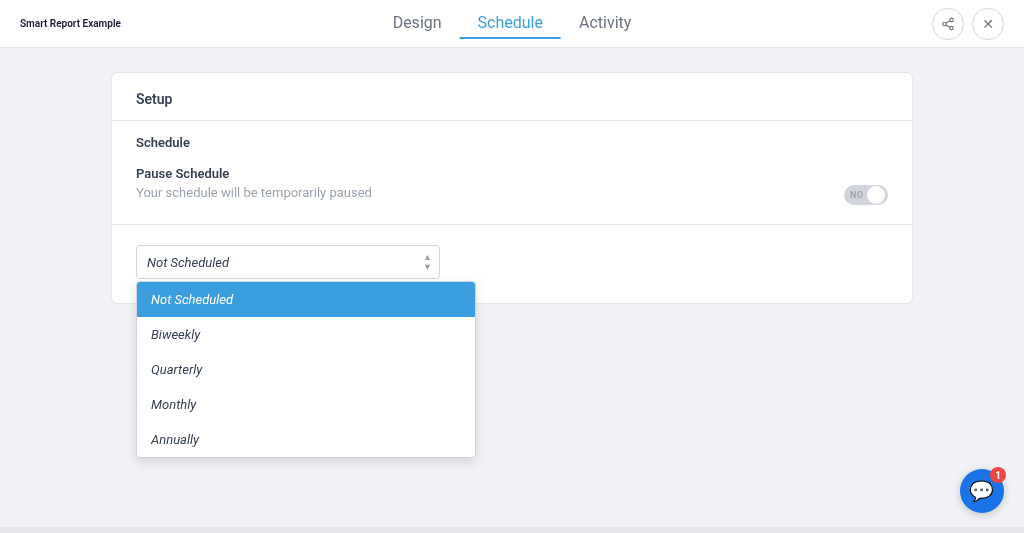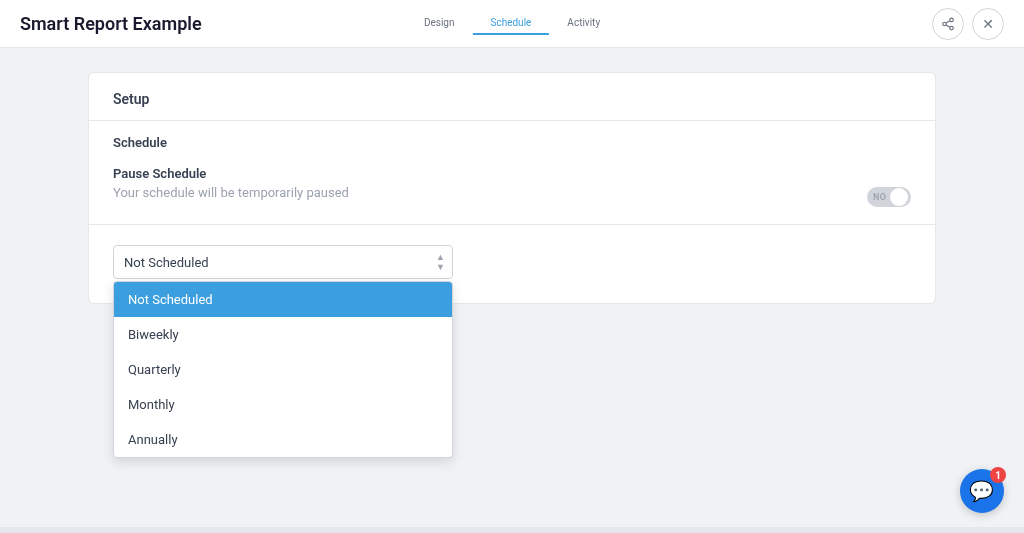--- a/index.html
+++ b/index.html
@@ -18,33 +18,33 @@
       height: 48px;
       display: flex;
       align-items: center;
       justify-content: space-between;
       padding: 0 20px;
       border-bottom: 1px solid #e5e7eb;
       position: relative;
       z-index: 10;
     }
     .header-title {
-      font-size: 18px;
+      font-size: 10px;
       font-weight: 600;
       color: #1a1a2e;
     }
     .header-tabs {
       display: flex;
       gap: 0;
       position: absolute;
       left: 50%;
       transform: translateX(-50%);
     }
     .header-tab {
-      font-size: 10px;
+      font-size: 16px;
       color: #6b7280;
       padding: 5px 18px;
       cursor: pointer;
       border-bottom: 2px solid transparent;
       text-decoration: none;
     }
     .header-tab.active {
       color: #3b9ede;
       border-bottom: 2px solid #3b9ede;
     }
@@ -62,21 +62,21 @@
       display: flex;
       align-items: center;
       justify-content: center;
       cursor: pointer;
       color: #6b7280;
       font-size: 14px;
     }
 
     
     .main-content {
-      padding: 24px 88px;
+      padding: 24px 111px;
       position: relative;
     }
 
     
     .card {
       background: #fff;
       border-radius: 6px;
       border: 1px solid #e5e7eb;
       overflow: visible;
     }
@@ -92,21 +92,21 @@
       color: #374151;
       margin-bottom: 4px;
     }
     .section-desc {
       font-size: 13px;
       color: #9ca3af;
       margin-bottom: 8px;
     }
     .pause-row {
       display: flex;
-      align-items: center;
+      align-items: flex-start;
       justify-content: space-between;
     }
 
     
     .toggle {
       width: 44px;
       height: 20px;
       background: #d1d5db;
       border-radius: 11px;
       position: relative;
@@ -139,21 +139,22 @@
     .frequency-label {
       font-size: 14px;
       font-weight: 600;
       color: #374151;
       margin-bottom: 10px;
     }
 
     
     .select-wrapper {
       position: relative;
-      width: 340px;
+      width: 304px;
+      font-style: italic;
     }
     .select-display {
       width: 100%;
       height: 34px;
       border: 1px solid #d1d5db;
       border-radius: 4px;
       background: #fff;
       padding: 0 30px 0 10px;
       font-size: 13px;
       color: #374151;

